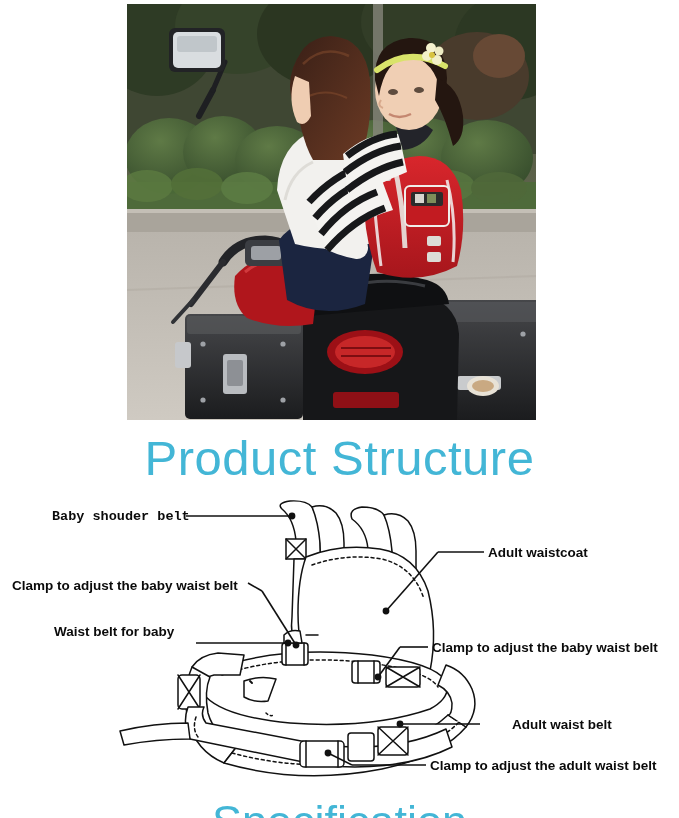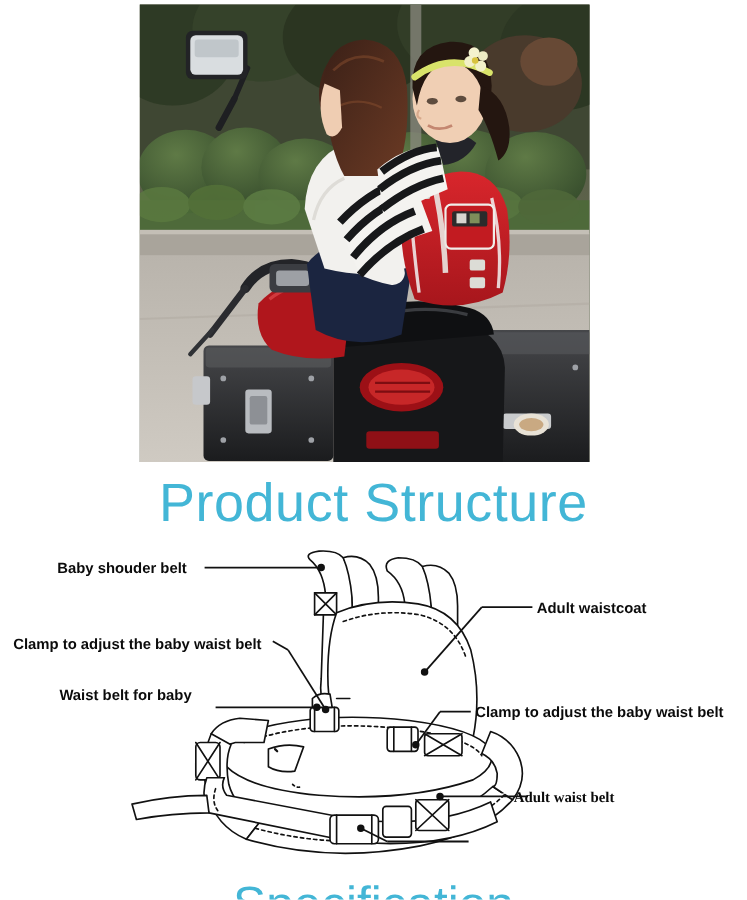--- a/index.html
+++ b/index.html
@@ -59,26 +59,26 @@
     font-family: "Liberation Sans", sans-serif;
     font-size: 13.5px;
     line-height: 16px;
     font-weight: 700;
     color: #0b0b0b;
     white-space: nowrap;
   }
   .callout.right { text-align: left; }
   .callout.left  { text-align: right; }
 
-  .lbl-shoulder   { left: 52px;  top: 14px; }
+  .lbl-shoulder   { left: 52px;  top: 14px; font-family: Liberation Mono, monospace; }
   .lbl-clampbaby  { left: 12px;  top: 83px; }
   .lbl-waistbaby  { left: 54px;  top: 129px; }
   .lbl-waistcoat  { left: 488px; top: 50px; }
   .lbl-clampbaby2 { left: 432px; top: 145px; }
-  .lbl-adultwaist { left: 467px; top: 222px; font-family: Liberation Serif, serif; }
+  .lbl-adultwaist { left: 512px; top: 222px; }
   .lbl-clampadult { left: 430px; top: 263px; }
 
   
   .next-section-title {
     position: absolute;
     left: 0;
     top: 795px;
     width: 679px;
     height: 23px;
     overflow: hidden;
@@ -394,17 +394,18 @@
   <div class="callout left lbl-clampbaby">Clamp to adjust the baby waist belt</div>
 
   <div class="callout left lbl-waistbaby">Waist belt for baby</div>
 
   <div class="callout right lbl-waistcoat">Adult waistcoat</div>
 
   <div class="callout right lbl-clampbaby2">Clamp to adjust the baby waist belt</div>
 
   <div class="callout right lbl-adultwaist">Adult waist belt</div>
 
+  <div class="callout right lbl-clampadult">Clamp to adjust the adult waist belt</div>
 </div>
 
 <div class="next-section-title">
   <span>Specification</span>
 </div>
 
 </body></html>

